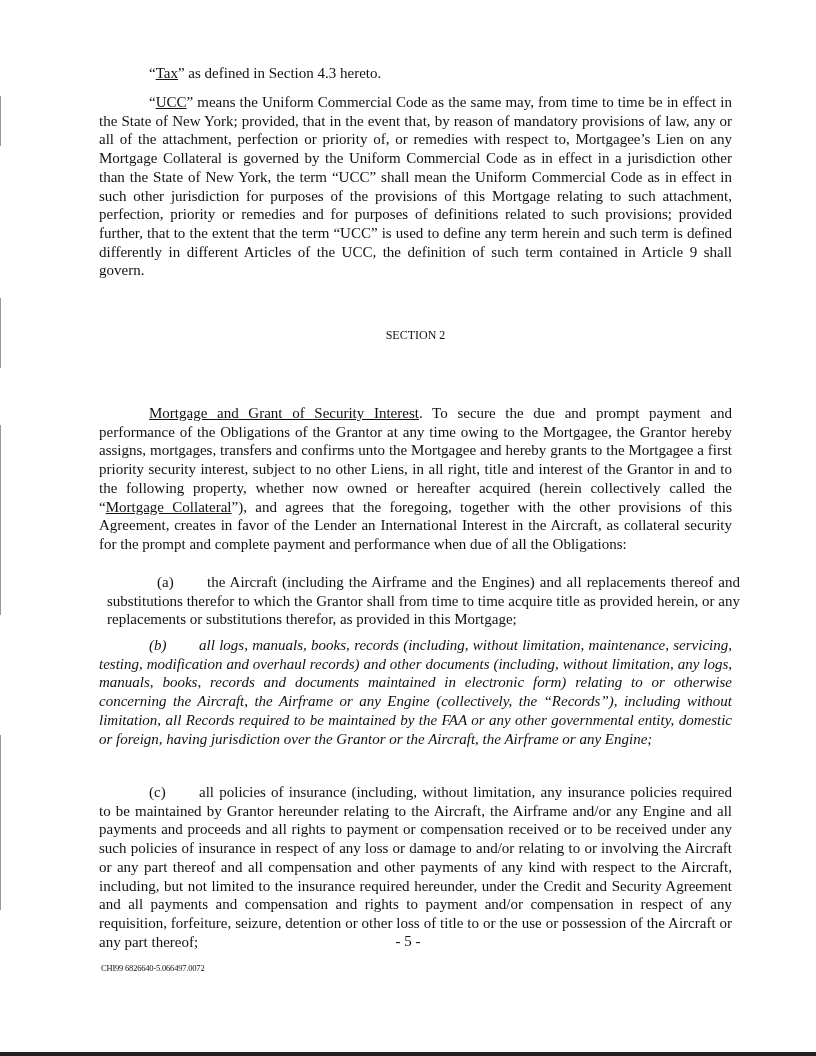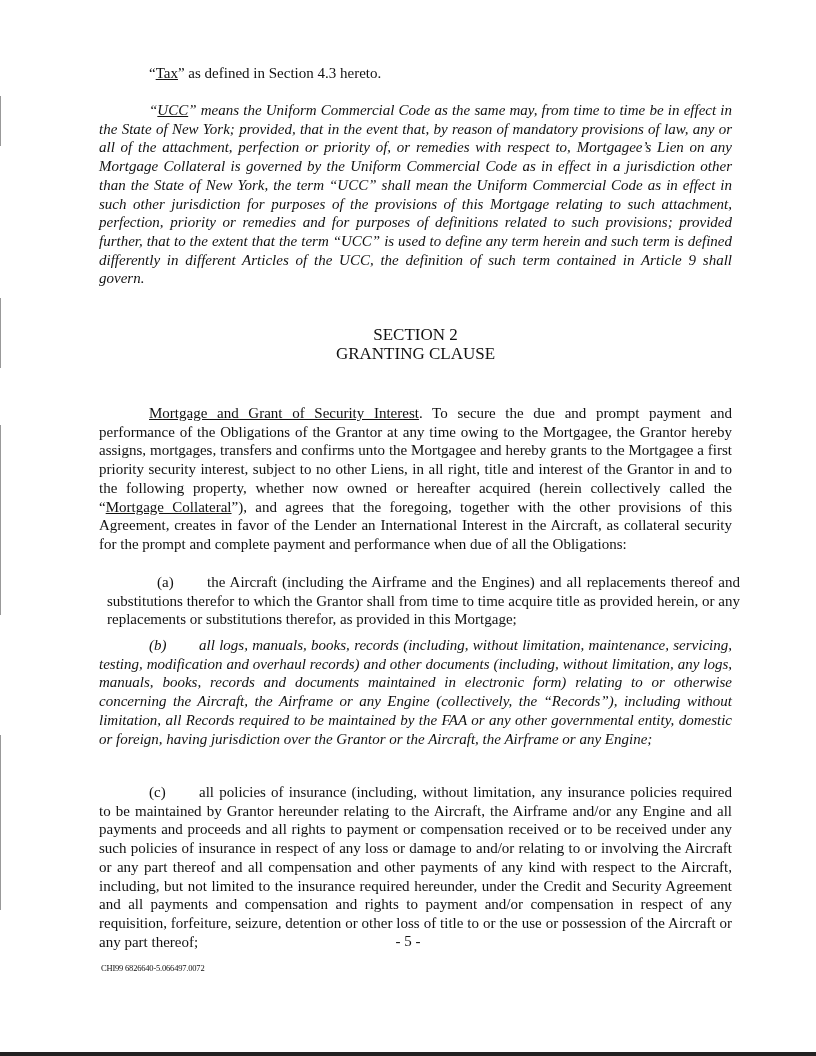--- a/index.html
+++ b/index.html
@@ -5,22 +5,22 @@
   html, body { margin: 0; padding: 0; }
   body {
     width: 816px; height: 1056px; position: relative; overflow: hidden;
     background: #ffffff; color: #111;
     font-family: "Liberation Serif", "DejaVu Serif", serif;
   }
   .page { position: absolute; left: 0; top: 0; width: 816px; height: 941px; }
   .text { position: absolute; left: 99px; width: 633px; font-size: 15px; line-height: 18.7px; text-align: justify; }
   .indent { text-indent: 50px; }
   .p-tax { top: 64px; }
-  .p-ucc { top: 101px; font-style: italic; }
-  .heading { position: absolute; left: 99px; width: 633px; text-align: center; font-size: 17px; line-height: 18.7px; }
+  .p-ucc { top: 93px; }
+  .heading { position: absolute; left: 99px; width: 633px; text-align: center; font-size: 12px; line-height: 18.7px; }
   .h1 { top: 326px; }
   .h2 { top: 345px; }
   .p-grant { top: 404px; }
   .p-a { top: 565px; }
   .p-b { top: 636px; font-style: italic; }
   .p-c { top: 783px; }
   .label { display: inline-block; width: 50px; text-indent: 0; }
   u { text-decoration: underline; }
   .page-num { position: absolute; top: 933px; left: 0; width: 816px; text-align: center; font-size: 15px; }
   .docid { position: absolute; top: 963px; left: 101px; font-size: 8.5px; letter-spacing: -0.2px; }
@@ -38,21 +38,20 @@
   <div class="edge-mark em1"></div>
   <div class="edge-mark em2"></div>
   <div class="edge-mark em3"></div>
   <div class="edge-mark em4"></div>
 
   <p class="text indent p-tax" style="margin:0">“<u>Tax</u><span>” as defined in Section 4.3 hereto.</span></p>
 
   <p class="text indent p-ucc" style="margin:0">“<u>UCC</u><span>” means the Uniform Commercial Code as the same may, from time to time be in effect in the State of New York; provided, that in the event that, by reason of mandatory provisions of law, any or all of the attachment, perfection or priority of, or remedies with respect to, Mortgagee’s Lien on any Mortgage Collateral is governed by the Uniform Commercial Code as in effect in a jurisdiction other than the State of New York, the term “UCC” shall mean the Uniform Commercial Code as in effect in such other jurisdiction for purposes of the provisions of this Mortgage relating to such attachment, perfection, priority or remedies and for purposes of definitions related to such provisions; provided further, that to the extent that the term “UCC” is used to define any term herein and such term is defined differently in different Articles of the UCC, the definition of such term contained in Article 9 shall govern.</span></p>
 
   <div class="heading h1">SECTION 2</div>
-  <div class="heading h2">GRANTING CLAUSE</div>
 
   <p class="text indent p-grant" style="margin:0"><u>Mortgage and Grant of Security Interest</u><span>.  To secure the due and prompt payment and performance of the Obligations of the Grantor at any time owing to the Mortgagee, the Grantor hereby assigns, mortgages, transfers and confirms unto the Mortgagee and hereby grants to the Mortgagee a first priority security interest, subject to no other Liens, in all right, title and interest of the Grantor in and to the following property, whether now owned or hereafter acquired (herein collectively called the “</span><u>Mortgage Collateral</u><span>”), and agrees that the foregoing, together with the other provisions of this Agreement, creates in favor of the Lender an International Interest in the Aircraft, as collateral security for the prompt and complete payment and performance when due of all the Obligations:</span></p>
 
   <p class="text indent p-a" style="margin:8px"><span class="label">(a)</span><span>the Aircraft (including the Airframe and the Engines) and all replacements thereof and substitutions therefor to which the Grantor shall from time to time acquire title as provided herein, or any replacements or substitutions therefor, as provided in this Mortgage;</span></p>
 
   <p class="text indent p-b" style="margin:0"><span class="label">(b)</span><span>all logs, manuals, books, records (including, without limitation, maintenance, servicing, testing, modification and overhaul records) and other documents (including, without limitation, any logs, manuals, books, records and documents maintained in electronic form) relating to or otherwise concerning the Aircraft, the Airframe or any Engine (collectively, the “Records”), including without limitation, all Records required to be maintained by the FAA or any other governmental entity, domestic or foreign, having jurisdiction over the Grantor or the Aircraft, the Airframe or any Engine;</span></p>
 
   <p class="text indent p-c" style="margin:0"><span class="label">(c)</span><span>all policies of insurance (including, without limitation, any insurance policies required to be maintained by Grantor hereunder relating to the Aircraft, the Airframe and/or any Engine and all payments and proceeds and all rights to payment or compensation received or to be received under any such policies of insurance in respect of any loss or damage to and/or relating to or involving the Aircraft or any part thereof and all compensation and other payments of any kind with respect to the Aircraft, including, but not limited to the insurance required hereunder, under the Credit and Security Agreement and all payments and compensation and rights to payment and/or compensation in respect of any requisition, forfeiture, seizure, detention or other loss of title to or the use or possession of the Aircraft or any part thereof;</span></p>
 
   <div class="page-num">- 5 -</div>

